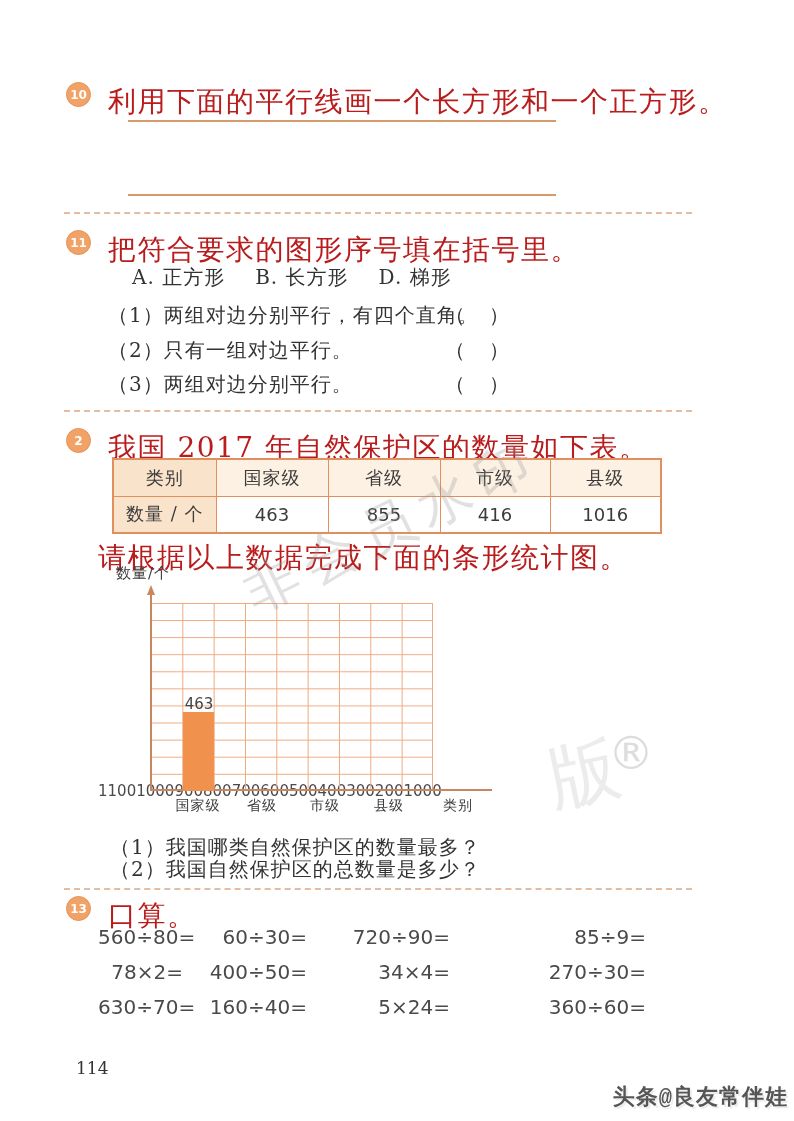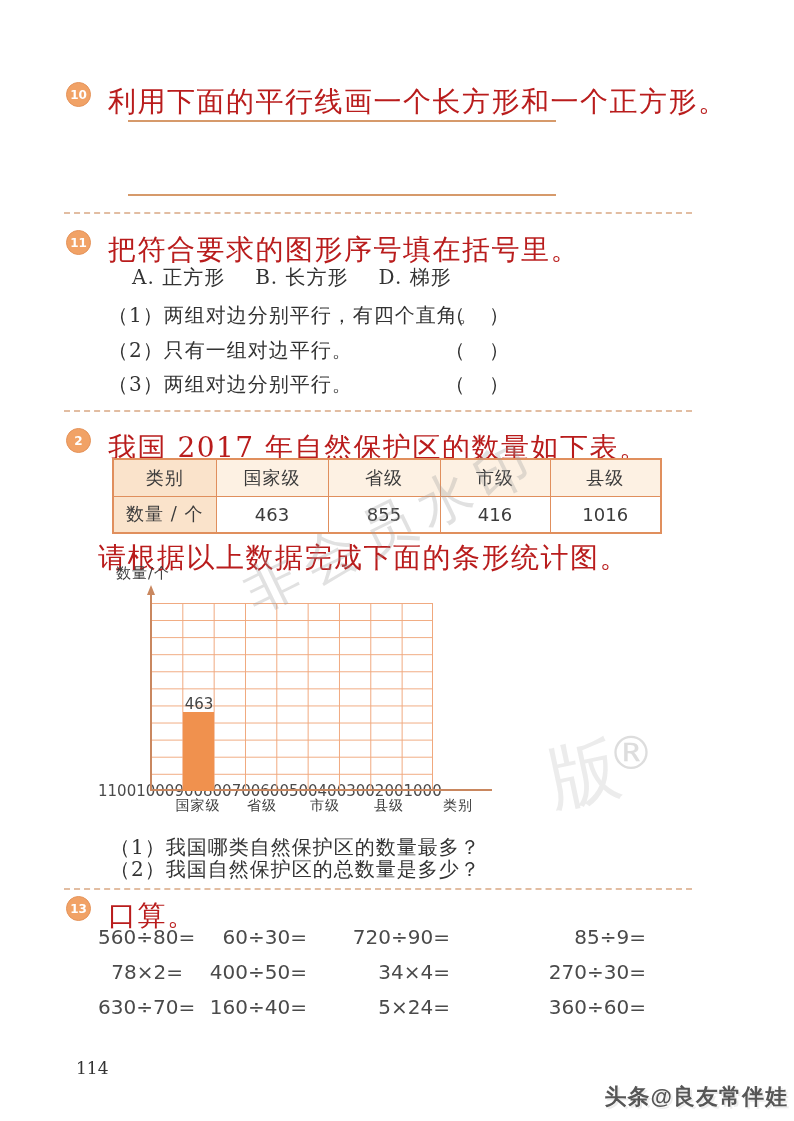--- a/index.html
+++ b/index.html
@@ -70,21 +70,21 @@
   
   .wm-diag { position:absolute; left:248px; top:560px; font-size:54px; letter-spacing:10px;
     color:rgba(155,155,155,0.30); white-space:nowrap;
     transform:rotate(-26deg); transform-origin:left center; }
   .wm-reg { position:absolute; left:608px; top:726px; font-size:46px; color:rgba(165,165,165,0.38);
     font-family:"DejaVu Sans","Liberation Sans",sans-serif; }
   .wm-script { position:absolute; left:548px; top:726px; font-size:72px; color:rgba(170,170,170,0.22);
     transform:rotate(-12deg); }
   .page-num { position:absolute; left:76px; top:1058px; font-size:17px; color:#333; }
   .wm-bottom { position:absolute; right:6px; top:1082px;
-    font-family:Liberation Sans, sans-serif;
+    font-family:Liberation Mono, monospace;
     font-size:22px; font-weight:bold; color:#565656; letter-spacing:1px;
     text-shadow:2px 2px 0 #ededed; }
 </style>
 </head>
 <body>
 
 <div class="badge" style="left:66px; top:82px;">10</div>
 <div class="qtext" style="left:108px; top:83px;">利用下面的平行线画一个长方形和一个正方形。</div>
 <div class="pline" style="top:120px;"></div>
 <div class="pline" style="top:194px;"></div>

